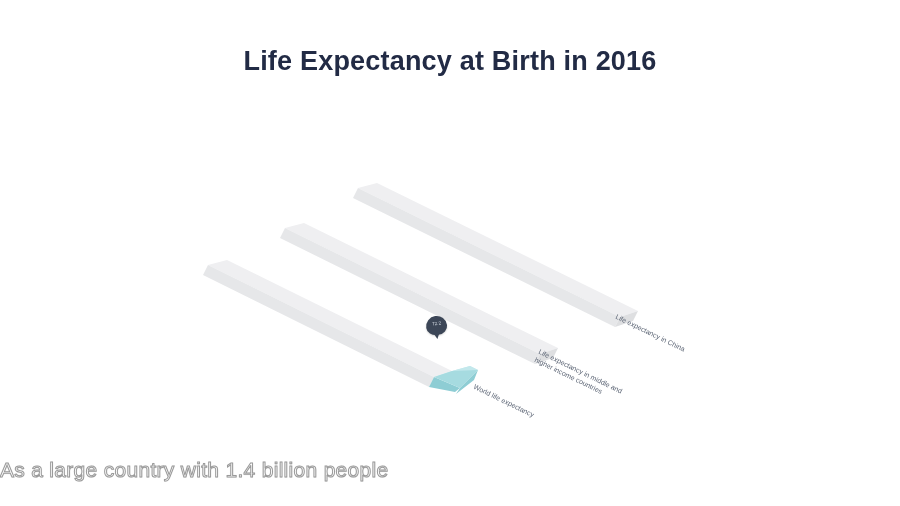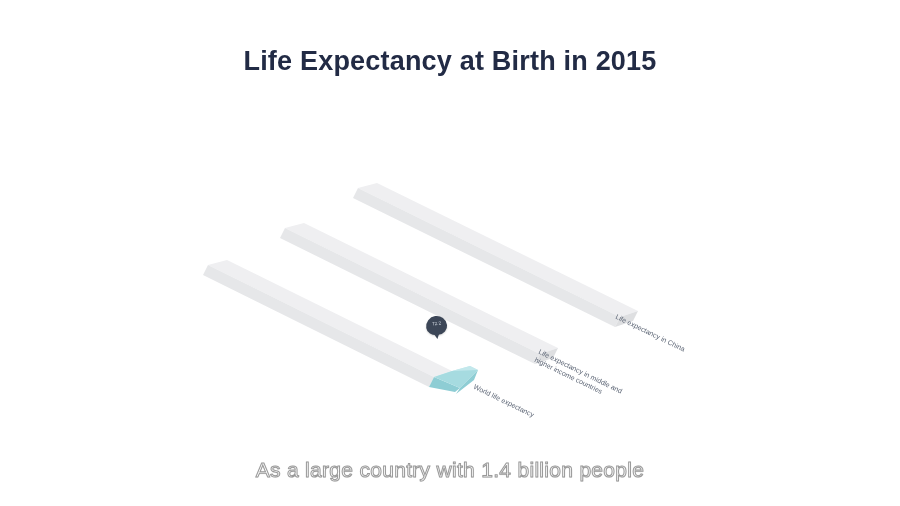--- a/index.html
+++ b/index.html
@@ -66,38 +66,37 @@
     width:0;height:0;
     border-left:3px solid transparent;
     border-right:3px solid transparent;
     border-top:6px solid #3c4657;
     transform:rotate(-8deg);
   }
 
   
   .caption{
     position:absolute;left:0;right:0;top:458px;
-    text-align:center;
     font-size:21px;
     font-weight:400;
     color:#ffffff;
     letter-spacing:.3px;
     white-space:nowrap;
     -webkit-text-stroke:1px #9a9a9a;
     text-shadow:
       0 0 1px #b5b5b5,
       0 1px 0 rgba(0,0,0,.05);
   }
 </style>
 </head>
 <body>
 
 <div id="stage">
 
-  <div class="chart-title">Life Expectancy at Birth in 2015</div>
+  <div class="chart-title">Life Expectancy at Birth in 2016</div>
 
   <div class="scene">
     <svg width="900" height="506" viewBox="0 0 900 506">
 
       <g>
 
         <polygon points="358,188 377,183 638,311 620,317" fill="#efeff1"></polygon>
 
         <polygon points="358,188 620,317 615,327 353,198" fill="#e6e7e9"></polygon>
 

